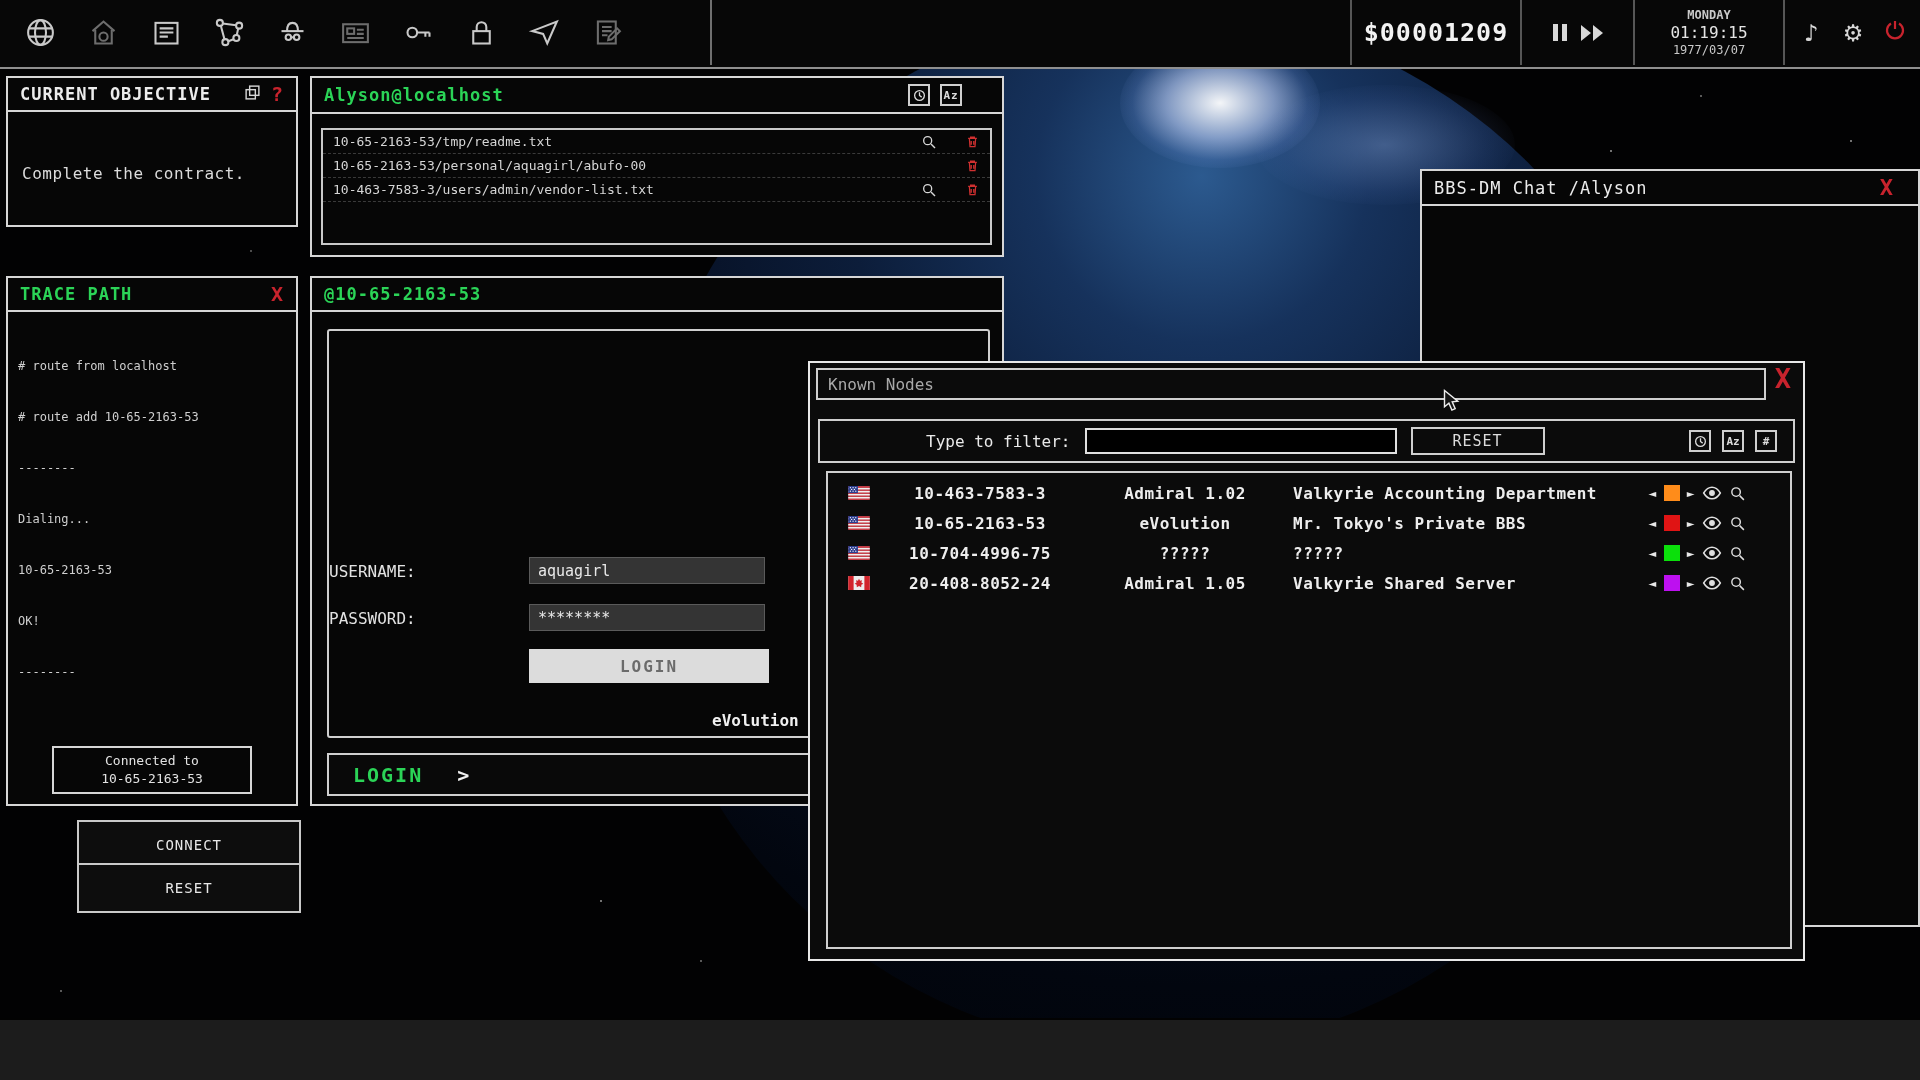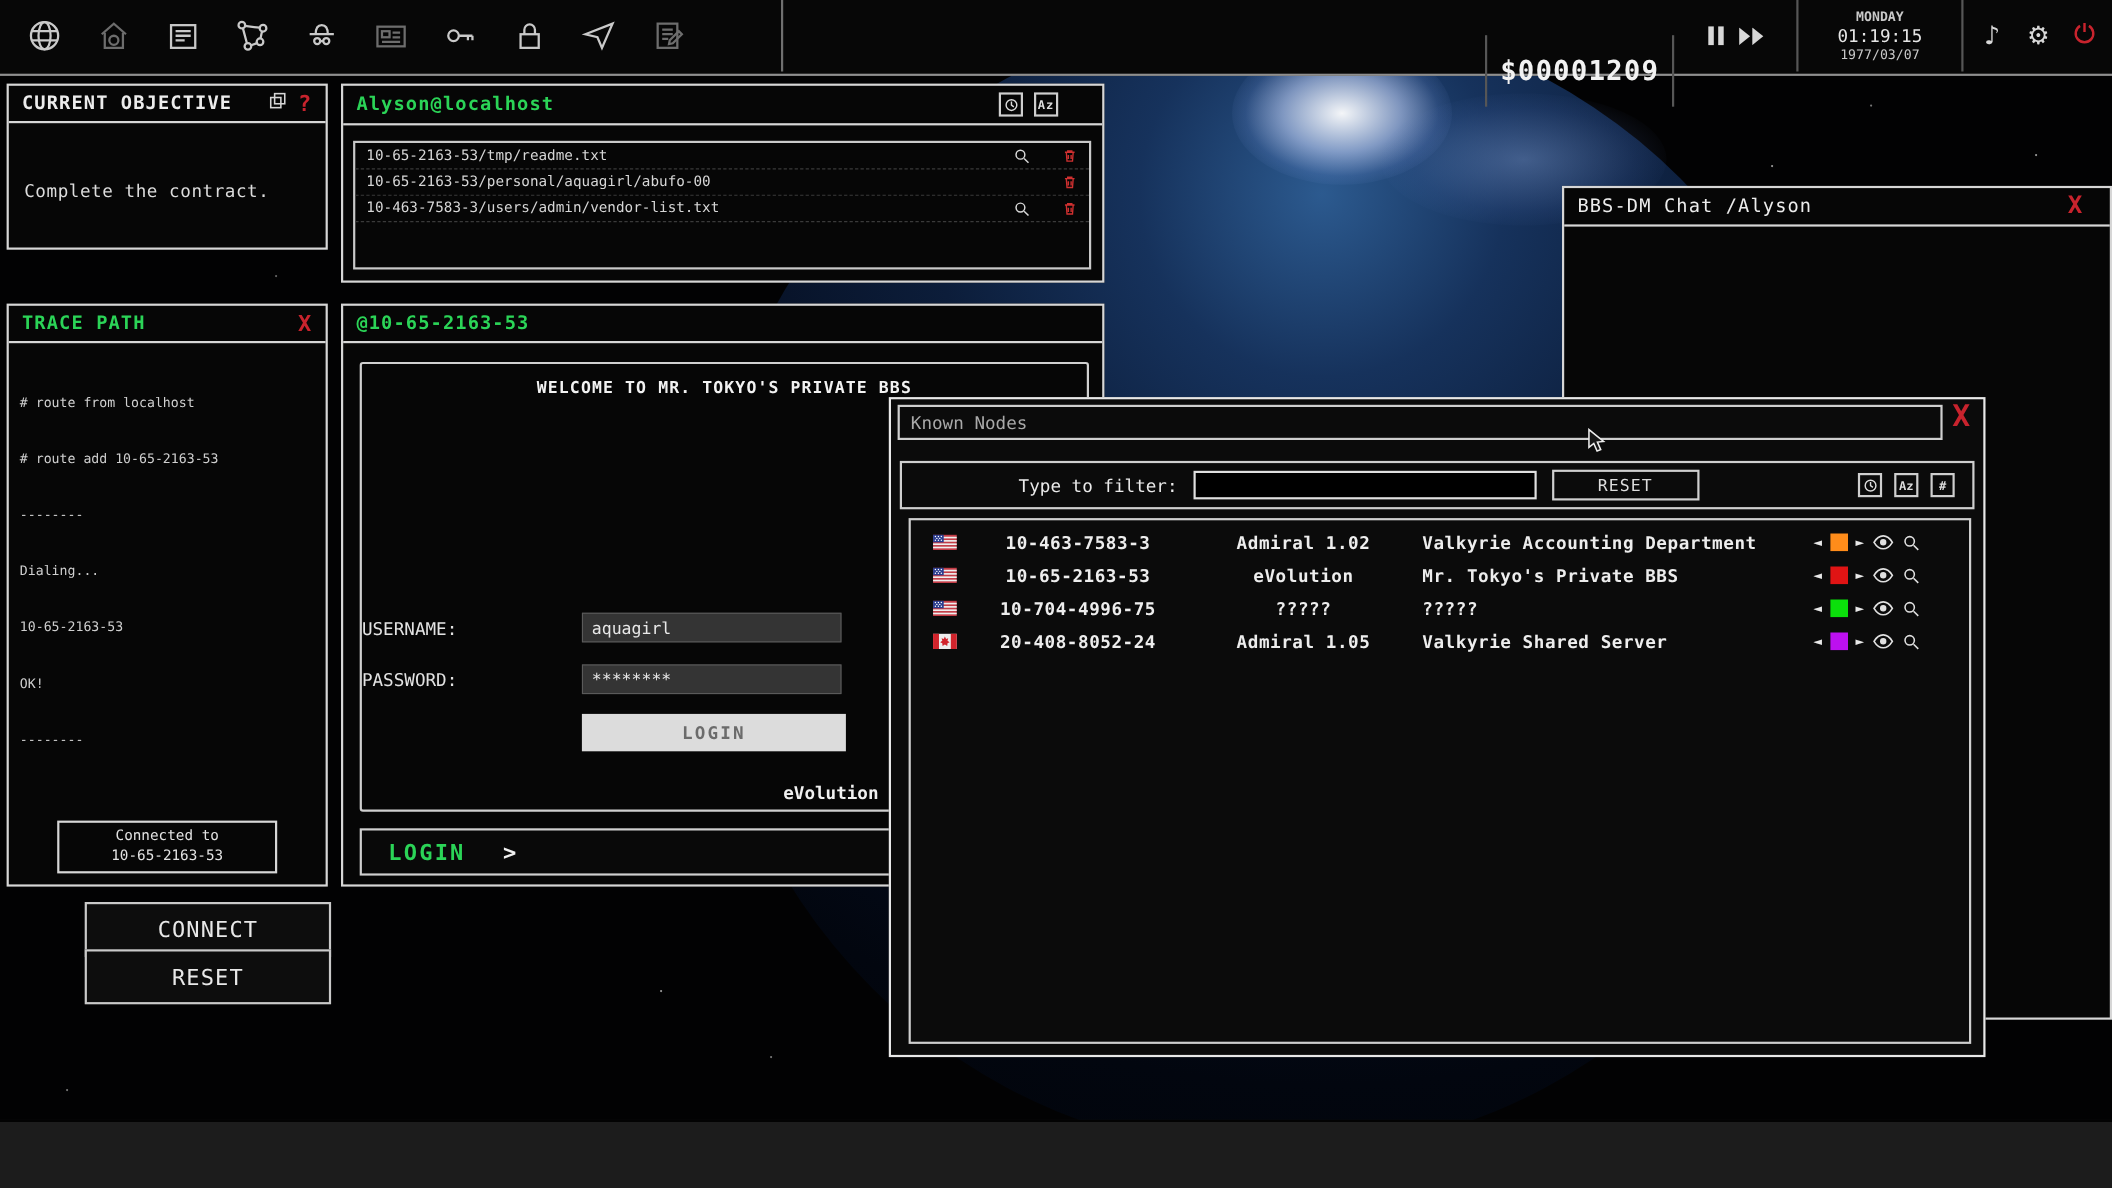--- a/index.html
+++ b/index.html
@@ -26,21 +26,21 @@
   
   .topbar{position:absolute;left:0;top:0;width:1920px;height:67px;background:#070707;
     border-bottom:2px solid #8f8f8f;z-index:90;}
   .icon-group{position:absolute;left:0;top:0;height:65px;width:712px;display:flex;align-items:center;
     gap:19px;padding-left:18px;box-sizing:border-box;border-right:2px solid #6f6f6f;}
   .tb-icon{width:44px;height:44px;display:flex;align-items:center;justify-content:center;cursor:pointer;}
   .tb-icon svg{width:33px;height:33px;stroke:#c9c9c9;fill:none;stroke-width:1.5;}
   .tb-icon.dim svg{stroke:#6d6d6d;}
   .money{position:absolute;left:1350px;top:0;width:172px;height:65px;display:flex;align-items:center;
     justify-content:center;font-size:25px;font-weight:bold;color:#f2f2f2;letter-spacing:1px;
-    border-left:2px solid #565656;border-right:2px solid #565656;box-sizing:border-box;margin-top:32px;}
+    border-left:2px solid #565656;border-right:2px solid #565656;box-sizing:border-box;}
   .time-controls{position:absolute;left:1534px;top:0;width:90px;height:65px;display:flex;align-items:center;
     justify-content:center;gap:14px;}
   .pause-bars{display:flex;gap:4px;cursor:pointer;}
   .pause-bars i{display:block;width:5px;height:17px;background:#d8d8d8;}
   .ffwd{cursor:pointer;display:flex;}
   .datetime{position:absolute;left:1633px;top:0;width:152px;height:65px;display:flex;flex-direction:column;
     align-items:center;justify-content:center;line-height:1.25;border-left:2px solid #565656;
     border-right:2px solid #565656;box-sizing:border-box;}
   .datetime .d1{font-size:12px;font-weight:bold;color:#c9c9c9;}
   .datetime .d2{font-size:16px;color:#e5e5e5;}
@@ -55,21 +55,21 @@
   .xbtn{margin-left:auto;color:#c8232d;font-weight:bold;font-size:20px;cursor:pointer;line-height:1;}
   
   .obj-body{padding:52px 14px 0 14px;font-size:16px;color:#dcdcdc;letter-spacing:.5px;}
   .win-icon svg{width:17px;height:17px;stroke:#d6d6d6;fill:none;stroke-width:2;}
   .help-q{color:#c8232d;font-weight:bold;font-size:20px;margin-left:10px;cursor:pointer;}
   
   .trace-lines{padding:12px 10px;font-size:12px;line-height:17px;color:#cfcfcf;white-space:pre;}
   .connected-box{position:absolute;left:50%;transform:translateX(-50%);bottom:10px;width:196px;
     border:2px solid #d6d6d6;padding:4px 0;text-align:center;font-size:13px;line-height:18px;color:#e2e2e2;}
   .side-btn{position:absolute;width:224px;height:50px;border:2px solid #c9c9c9;background:#0d0d0d;
-    color:#e8e8e8;font-size:20px;letter-spacing:1px;display:flex;align-items:center;justify-content:center;
+    color:#e8e8e8;font-size:14px;letter-spacing:1px;display:flex;align-items:center;justify-content:center;
     z-index:10;cursor:pointer;box-sizing:border-box;font-family:inherit;}
   
   .file-list{margin:14px 10px 0 9px;height:117px;border:2px solid #c9c9c9;box-sizing:border-box;overflow:hidden;}
   .file-row{height:23px;display:flex;align-items:center;padding:0 10px;border-bottom:1px dashed #3a3a3a;
     font-size:13px;color:#d6d6d6;}
   .file-actions{margin-left:auto;display:flex;gap:28px;align-items:center;}
   .file-actions svg{display:block;cursor:pointer;}
   .sort-box{width:22px;height:22px;border:2px solid #cfcfcf;display:flex;align-items:center;justify-content:center;
     font-size:11px;font-weight:bold;color:#dcdcdc;cursor:pointer;box-sizing:border-box;}
   .title-tools{margin-left:auto;display:flex;gap:10px;align-items:center;}
@@ -317,21 +317,20 @@
       </span>
     </div>
   </div>
 </div>
 
 <div class="panel" style="left:310px;top:276px;width:694px;height:530px;">
   <div class="ptitle">
     <span class="green">@10-65-2163-53</span>
   </div>
   <div class="bbs-box">
-    <div class="welcome">WELCOME TO MR. TOKYO'S PRIVATE BBS</div>
     <label class="bbs-label" style="top:231px;">USERNAME:</label>
     <input class="bbs-input" style="top: 226px;" type="text" value="aquagirl">
     <label class="bbs-label" style="top:278px;">PASSWORD:</label>
     <input class="bbs-input" style="top: 273px;" type="text" value="********">
     <button class="bbs-login">LOGIN</button>
     <div class="brand">eVolution</div>
   </div>
   <div class="footer-bar">
     <span class="lg green">LOGIN</span>
     <span class="ar">&gt;</span>

